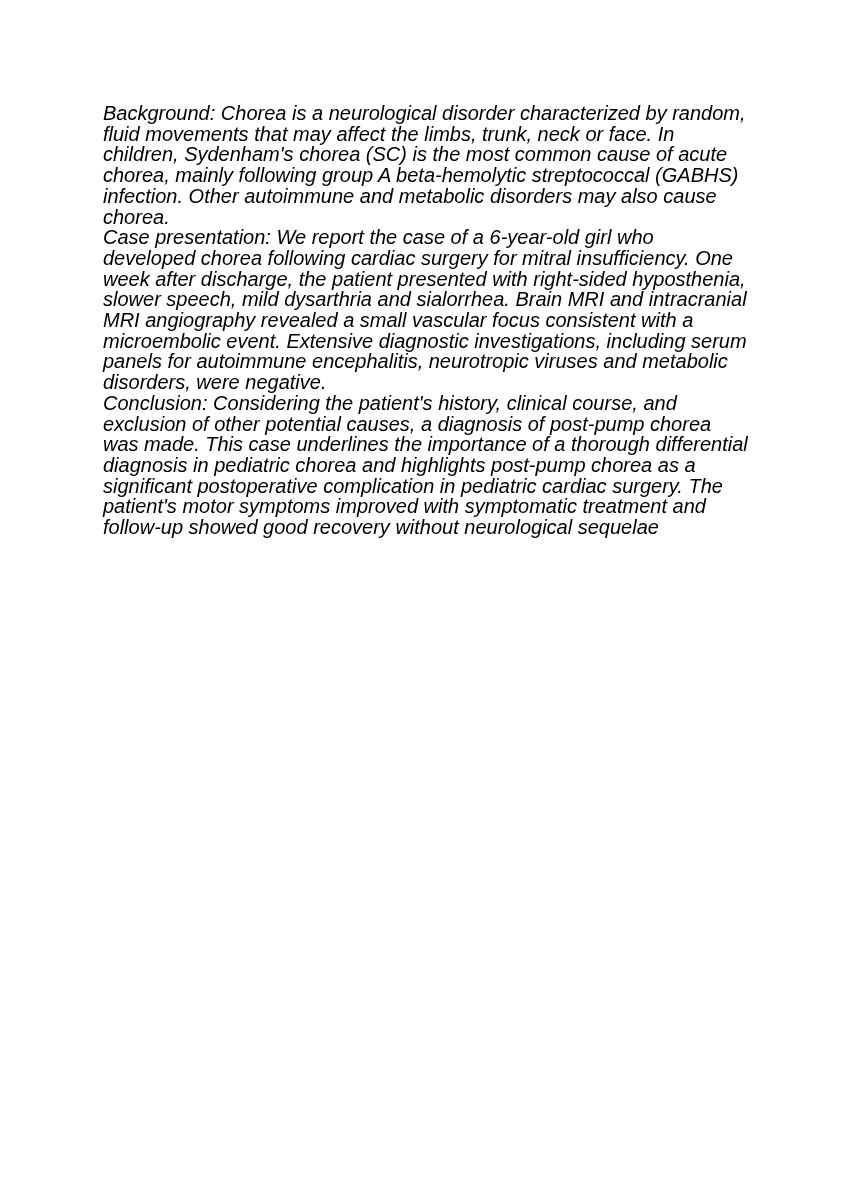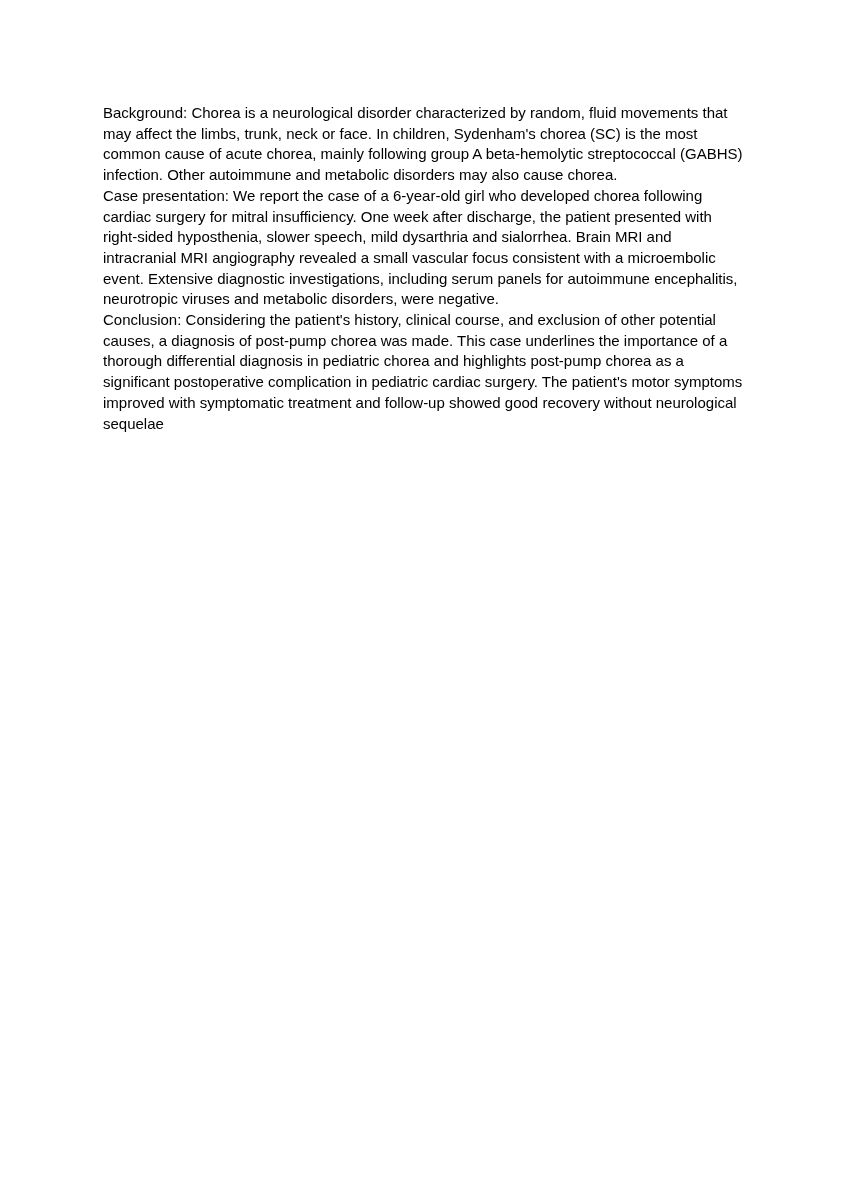--- a/index.html
+++ b/index.html
@@ -12,23 +12,24 @@
     background: #ffffff;
     position: relative;
     overflow: hidden;
   }
   .page {
     position: absolute;
     left: 103px;
     top: 103px;
     width: 645px;
     font-family: "Liberation Sans", "DejaVu Sans", sans-serif;
-    font-size: 15px;
+    font-size: 20px;
     line-height: 20.7px;
     color: #000000;
+    font-style: italic;
     -webkit-font-smoothing: antialiased;
   }
   .page p {
     margin: 0;
     padding: 0;
     word-spacing: normal;
   }
 </style>
 </head>
 <body>

